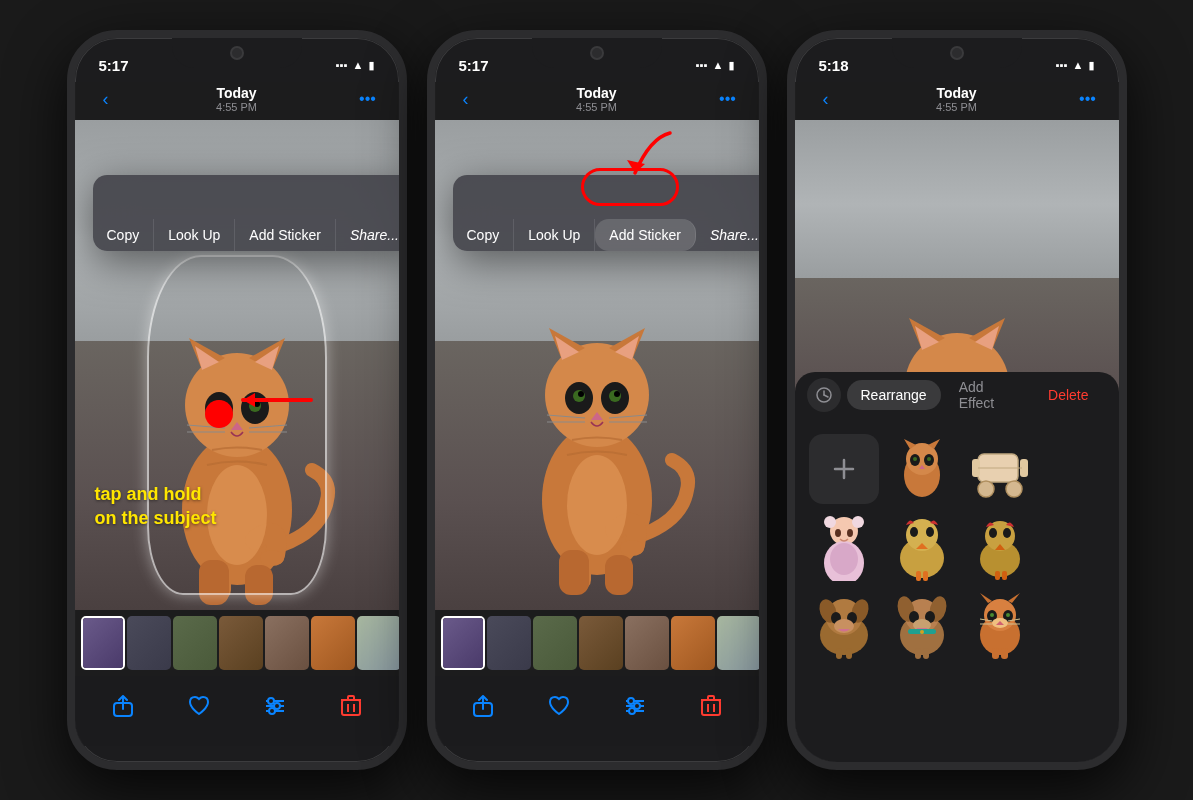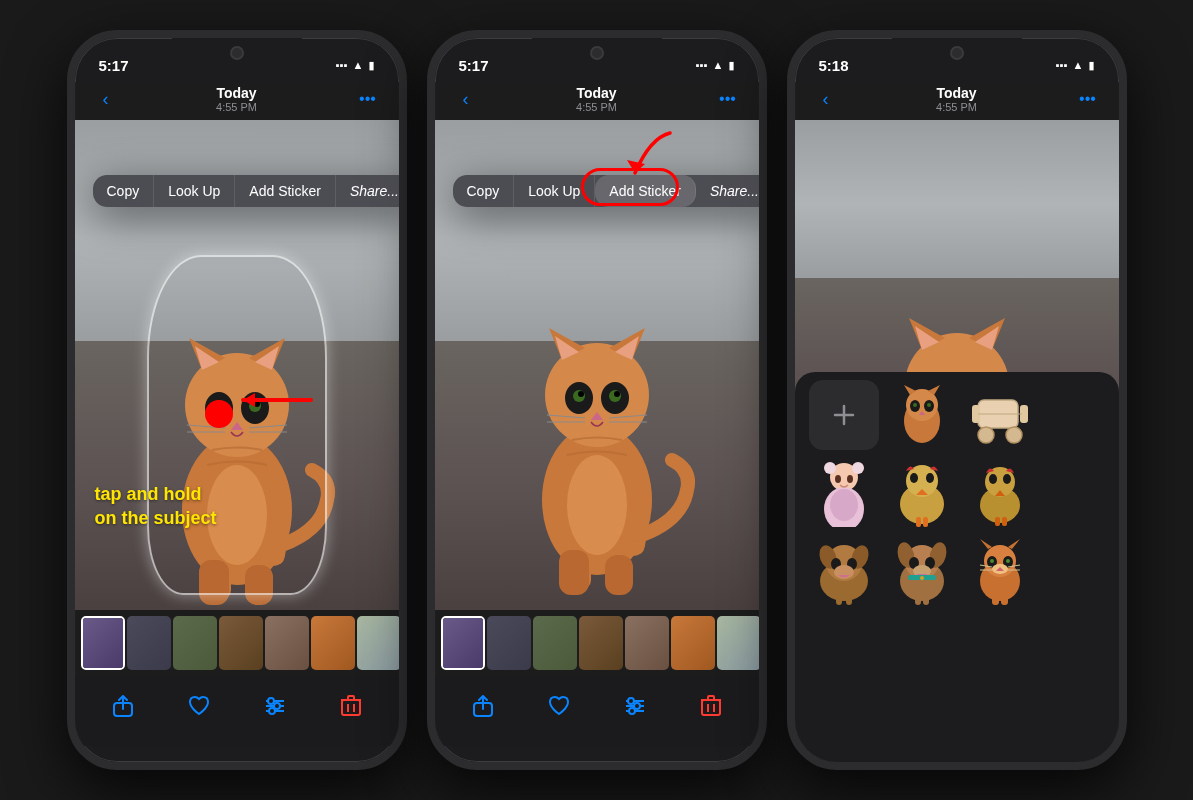--- a/index.html
+++ b/index.html
@@ -150,20 +150,21 @@
       overflow: hidden;
       box-shadow: 0 10px 40px rgba(0,0,0,0.5);
     }
 
     .context-menu-item {
       color: white;
       font-size: 14px;
       padding: 8px 14px;
       border-right: 1px solid rgba(255,255,255,0.1);
       white-space: nowrap;
+      margin-top: 44px;
     }
 
     .context-menu-item:last-child {
       border-right: none;
       font-style: italic;
     }
 
     .context-menu-item.highlighted {
       background: rgba(255,255,255,0.15);
       border-radius: 14px;
@@ -715,20 +716,32 @@
         <circle cx="94" cy="114" r="3" fill="black"></circle>
         <circle cx="130" cy="114" r="3" fill="black"></circle>
         <polygon points="110,132 104,140 116,140" fill="#cc6688"></polygon>
         <ellipse cx="110" cy="200" rx="55" ry="40" fill="#c8783a"></ellipse>
       </svg>
     </div>
   </div>
 
   <div class="stickers-panel">
 
+    <div class="stickers-tabs">
+      <div class="sticker-tab-clock">
+        <svg width="18" height="18" viewBox="0 0 18 18" fill="none">
+          <circle cx="9" cy="9" r="7" stroke="#8e8e93" stroke-width="1.5"></circle>
+          <line x1="9" y1="5" x2="9" y2="9" stroke="#8e8e93" stroke-width="1.5" stroke-linecap="round"></line>
+          <line x1="9" y1="9" x2="13" y2="11" stroke="#8e8e93" stroke-width="1.5" stroke-linecap="round"></line>
+        </svg>
+      </div>
+      <div class="sticker-action-tab active">Rearrange</div>
+      <div class="sticker-action-tab inactive">Add Effect</div>
+      <div class="sticker-action-tab red-text">Delete</div>
+    </div>
 
     <div style="display: grid; grid-template-columns: repeat(4, 1fr); gap: 8px; padding: 8px 14px;">
 
       <div class="sticker-cell sticker-add" style="width:70px;height:70px;background:#2c2c2e;border-radius:14px;display:flex;align-items:center;justify-content:center;">
         <svg width="28" height="28" viewBox="0 0 28 28" fill="none">
           <line x1="14" y1="5" x2="14" y2="23" stroke="#8e8e93" stroke-width="2.5" stroke-linecap="round"></line>
           <line x1="5" y1="14" x2="23" y2="14" stroke="#8e8e93" stroke-width="2.5" stroke-linecap="round"></line>
         </svg>
       </div>
 

